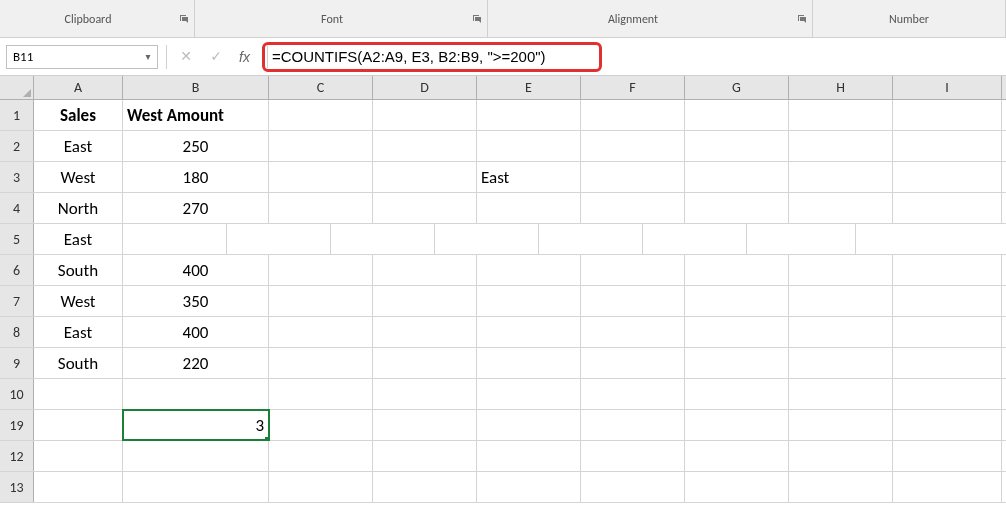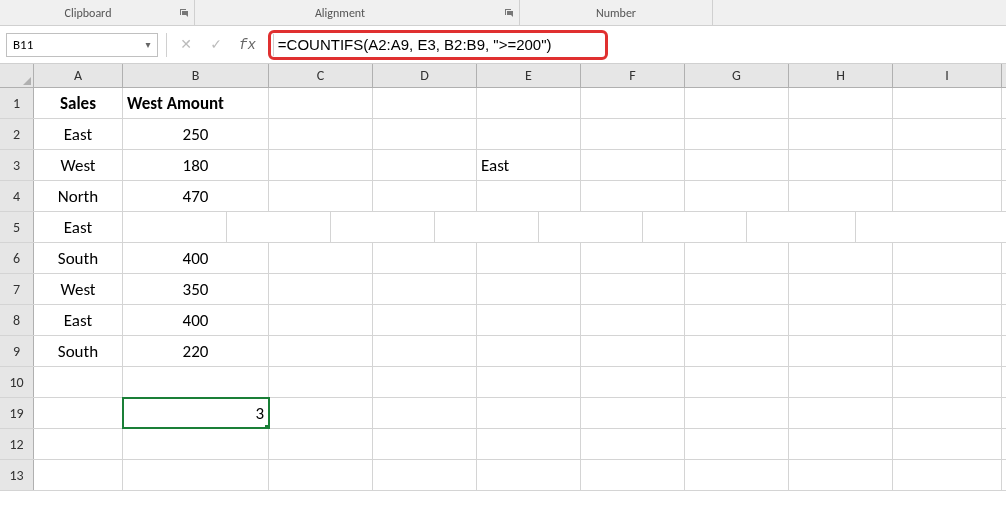--- a/index.html
+++ b/index.html
@@ -10,21 +10,21 @@
     body {
       font-family: Calibri, Arial, sans-serif;
       font-size: 15px;
       background: #ffffff;
       overflow: hidden;
       width: 1006px;
       height: 505px;
     }
     .ribbon-groups {
       display: flex;
-      height: 26px;
+      height: 38px;
       background: #f0f0f0;
       border-bottom: 1px solid #d0d0d0;
     }
     .ribbon-group {
       display: flex;
       align-items: center;
       justify-content: center;
       border-right: 1px solid #d0d0d0;
       position: relative;
       font-size: 12px;
@@ -85,21 +85,21 @@
       height: 22px;
       display: flex;
       align-items: center;
       justify-content: center;
       color: #bbb;
       font-size: 14px;
       cursor: pointer;
     }
     .fx-label {
       font-style: italic;
-      font-family: Liberation Mono, monospace;
+      font-family: Liberation Sans, sans-serif;
       font-size: 14px;
       color: #666;
       margin-left: 4px;
       margin-right: 4px;
     }
     .formula-input-wrap {
       border: 3px solid #e03030;
       border-radius: 6px;
       padding: 1px 2px;
       display: flex;
@@ -211,20 +211,28 @@
 
 <div class="ribbon-groups">
   <div class="ribbon-group g-clipboard">
     <span class="ribbon-group-label">Clipboard</span>
     <span class="dialog-launcher">
       <svg viewBox="0 0 10 10">
           <path d="M1 1 H7 V2 H2 V7 H1 Z M3 3 H9 V9 L7 7 H3 Z" fill="#777"></path>
         </svg>
     </span>
   </div>
+  <div class="ribbon-group g-font">
+    <span class="ribbon-group-label">Font</span>
+    <span class="dialog-launcher">
+      <svg viewBox="0 0 10 10">
+          <path d="M1 1 H7 V2 H2 V7 H1 Z M3 3 H9 V9 L7 7 H3 Z" fill="#777"></path>
+        </svg>
+    </span>
+  </div>
   <div class="ribbon-group g-alignment">
     <span class="ribbon-group-label">Alignment</span>
     <span class="dialog-launcher">
       <svg viewBox="0 0 10 10">
           <path d="M1 1 H7 V2 H2 V7 H1 Z M3 3 H9 V9 L7 7 H3 Z" fill="#777"></path>
         </svg>
     </span>
   </div>
   <div class="ribbon-group g-number">
     <span class="ribbon-group-label">Number</span>
@@ -294,21 +302,21 @@
     <div class="cell cE">East</div>
     <div class="cell cF"></div>
     <div class="cell cG"></div>
     <div class="cell cH"></div>
     <div class="cell cI"></div>
   </div>
 
   <div class="row">
     <div class="row-h">4</div>
     <div class="cell cA center">North</div>
-    <div class="cell cB center">470</div>
+    <div class="cell cB center">270</div>
     <div class="cell cC"></div>
     <div class="cell cD"></div>
     <div class="cell cE"></div>
     <div class="cell cF"></div>
     <div class="cell cG"></div>
     <div class="cell cH"></div>
     <div class="cell cI"></div>
   </div>
 
   <div class="row">

